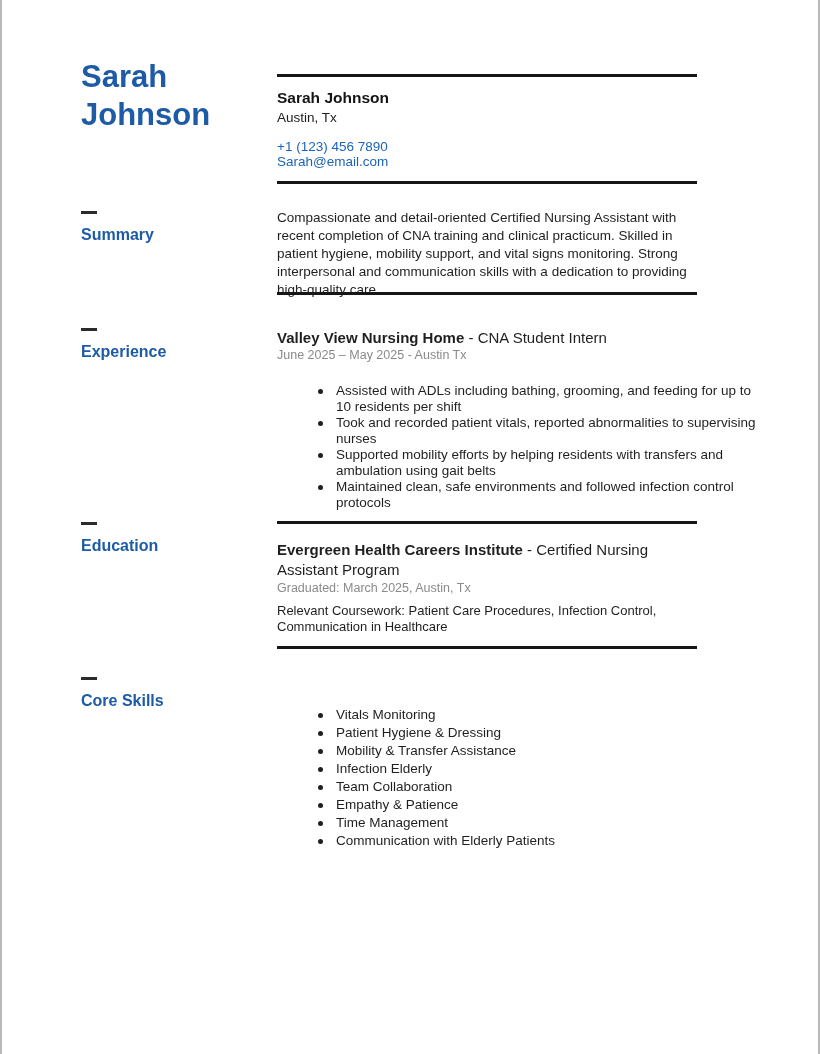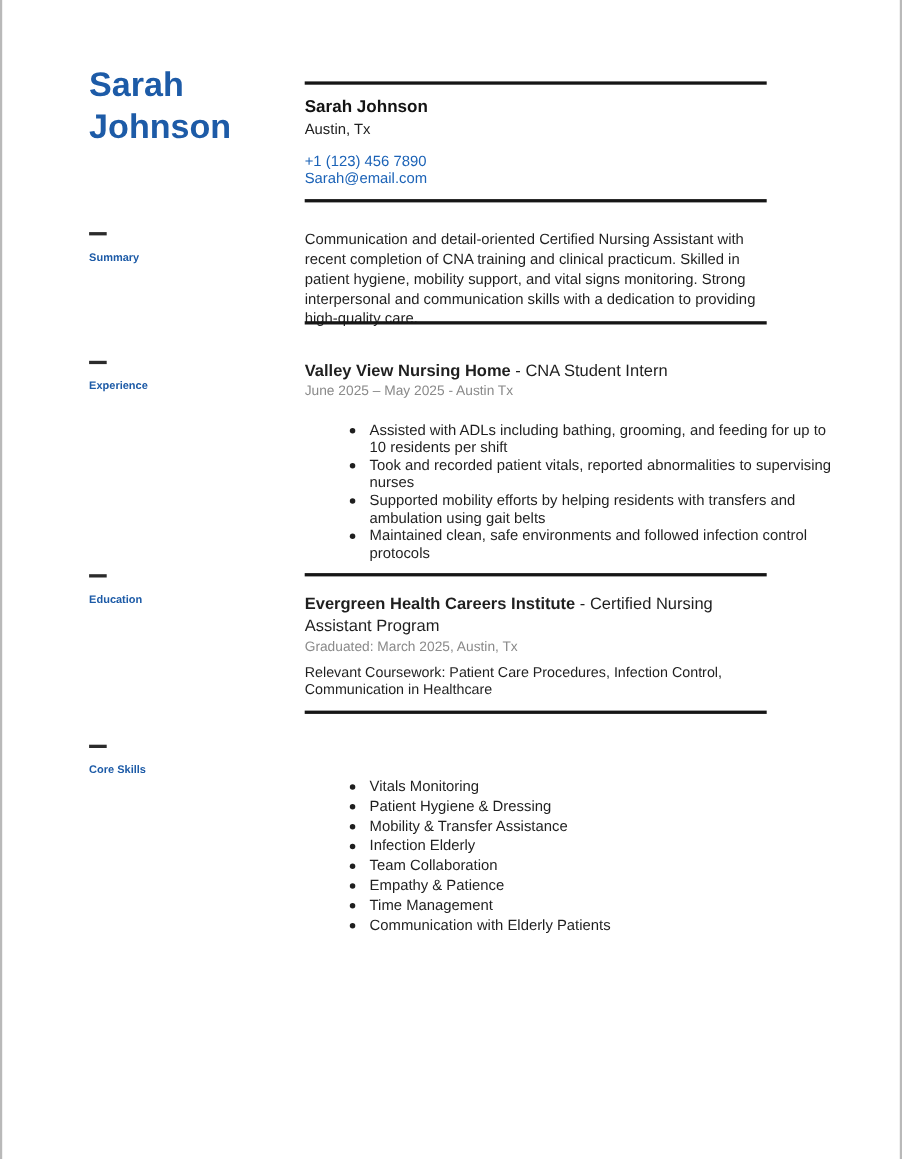--- a/index.html
+++ b/index.html
@@ -19,21 +19,21 @@
     font-size:31px;line-height:38px;font-weight:700;color:#1d5ba7;
   }
   .side-title{
     position:absolute;left:79px;top:141px;width:185px;
     font-size:18px;line-height:26px;font-weight:700;color:#1d5ba7;
     white-space:pre-line;
   }
   .side-sec{position:absolute;left:79px;width:180px;}
   .side-sec .dash{width:16px;height:3px;background:#2b2b2b;}
   .side-sec .lbl{
-    margin-top:11px;font-size:10px;line-height:20px;font-weight:700;color:#1d5ba7;
+    margin-top:11px;font-size:16px;line-height:20px;font-weight:700;color:#1d5ba7;
   }
   .sec-summary{top:211px;}
   .sec-experience{top:328px;}
   .sec-education{top:522px;}
   .sec-skills{top:677px;}
   
   .main{position:absolute;left:275px;top:0;width:475px;}
   .rule{position:absolute;left:0;width:420px;height:3px;background:#161616;}
   .r1{top:74px;} .r2{top:181px;} .r3{top:292px;} .r4{top:521px;} .r5{top:646px;}
   .contact-name{position:absolute;top:89px;font-size:15.5px;line-height:17px;font-weight:700;color:#141414;}
@@ -90,21 +90,21 @@
 
     <div class="rule r1"></div>
 
     <div class="contact-name">Sarah Johnson</div>
     <div class="contact-loc">Austin, Tx</div>
     <a href="#" class="contact-phone">+1 (123) 456 7890</a>
     <a href="#" class="contact-email">Sarah@email.com</a>
 
     <div class="rule r2"></div>
 
-    <div class="summary-text">Communication and detail-oriented Certified Nursing Assistant with recent completion of CNA training and clinical practicum. Skilled in patient hygiene, mobility support, and vital signs monitoring. Strong interpersonal and communication skills with a dedication to providing high-quality care.</div>
+    <div class="summary-text">Compassionate and detail-oriented Certified Nursing Assistant with recent completion of CNA training and clinical practicum. Skilled in patient hygiene, mobility support, and vital signs monitoring. Strong interpersonal and communication skills with a dedication to providing high-quality care.</div>
 
     <div class="rule r3"></div>
 
     <div class="job-title">
       <span class="b">Valley View Nursing Home</span>
       <span>- CNA Student Intern</span>
     </div>
     <div class="job-meta">June 2025 – May 2025 - Austin Tx</div>
     <ul class="blist exp-bullets">
       <li>Assisted with ADLs including bathing, grooming, and feeding for up to 10 residents per shift</li>

